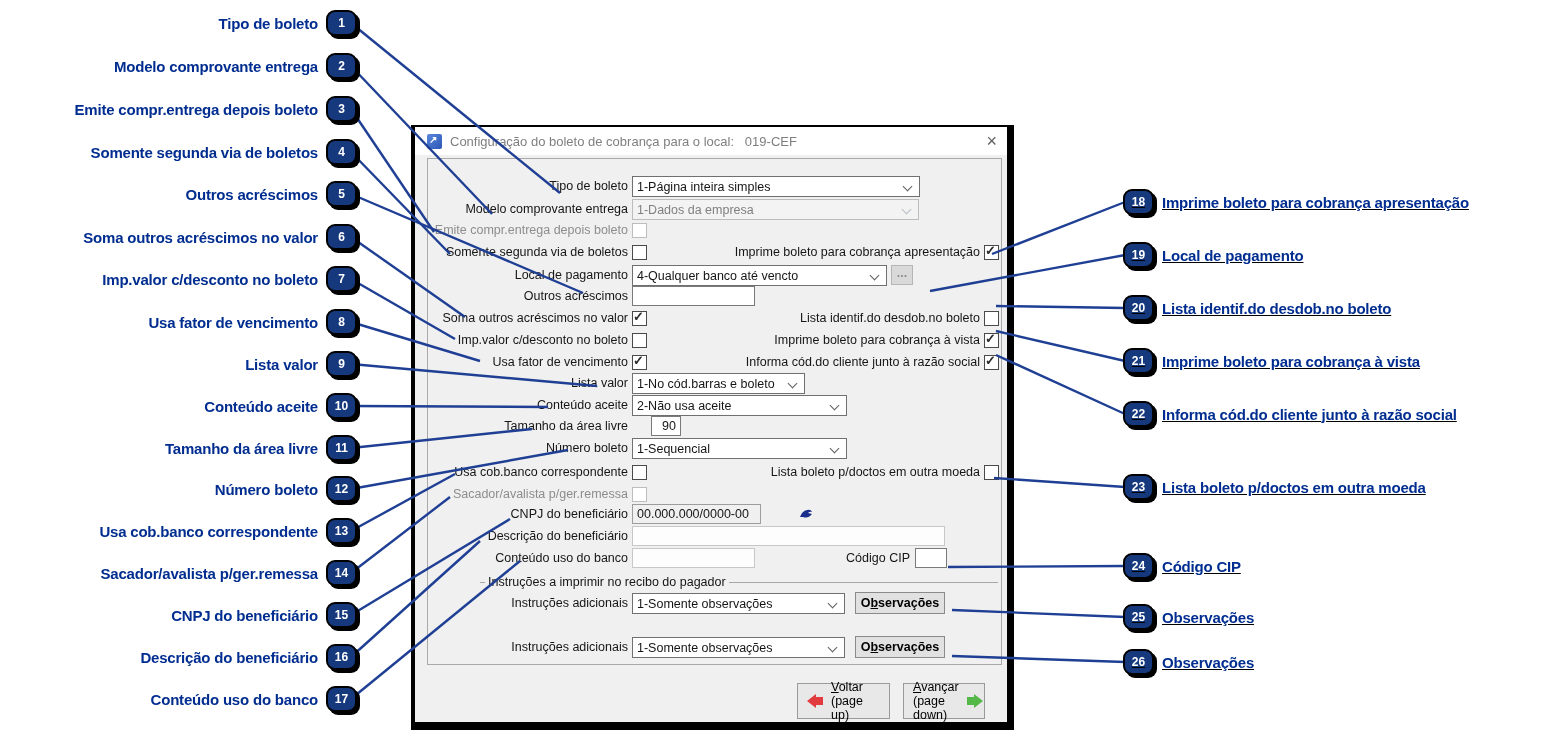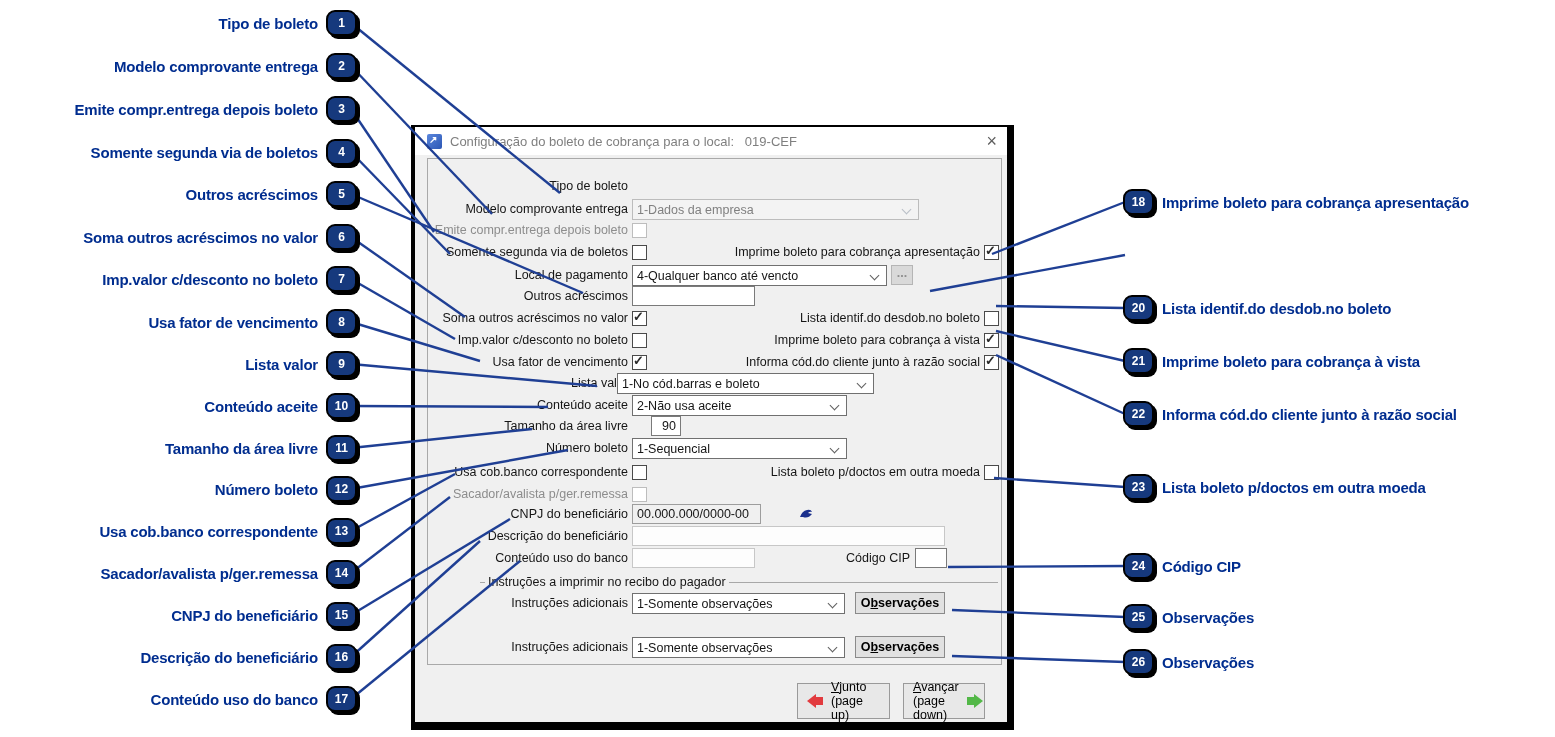--- a/index.html
+++ b/index.html
@@ -6,21 +6,21 @@
   .stage{position:relative;width:1555px;height:737px;background:#ffffff;overflow:hidden;
          font-family:"Liberation Sans",sans-serif;}
 
   
   .lines{position:absolute;inset:0;z-index:40;pointer-events:none;}
   .lines line{stroke:#1F3F94;stroke-width:2.4;}
 
   
   .co{position:absolute;height:28px;display:flex;align-items:center;gap:8px;z-index:50;}
   .co-l{right:1198px;}
-  .co-r{left:1123px;}
+  .co-r{left:1123px;text-decoration:underline;}
   .co-txt{font-size:15px;font-weight:bold;color:#002D8F;letter-spacing:-0.2px;white-space:nowrap;}
   .badge{display:flex;align-items:center;justify-content:center;min-width:21px;height:22px;
          padding:0 3px;background:#16397D;color:#fff;font-size:12px;font-weight:bold;
          border:2px solid #000;border-radius:9px;box-shadow:3px 3px 0 0 #000;}
 
   
   .dlg{position:absolute;left:411px;top:125px;width:592px;height:595px;background:#f0f0f0;
        border:solid #000;border-width:2px 7px 8px 4px;z-index:10;box-sizing:content-box;}
   .client{position:relative;width:592px;height:595px;font-size:12.5px;color:#151515;}
 
@@ -188,20 +188,24 @@
     </div>
   <div class="co co-l" style="top:685px">
       <span class="co-txt">Conteúdo uso do banco</span>
       <span class="badge">17</span>
     </div>
 
   <div class="co co-r" style="top:188px">
       <span class="badge">18</span>
       <span class="co-txt">Imprime boleto para cobrança apresentação</span>
     </div>
+  <div class="co co-r" style="top:241px">
+      <span class="badge">19</span>
+      <span class="co-txt">Local de pagamento</span>
+    </div>
   <div class="co co-r" style="top:294px">
       <span class="badge">20</span>
       <span class="co-txt">Lista identif.do desdob.no boleto</span>
     </div>
   <div class="co co-r" style="top:347px">
       <span class="badge">21</span>
       <span class="co-txt">Imprime boleto para cobrança à vista</span>
     </div>
   <div class="co co-r" style="top:400px">
       <span class="badge">22</span>
@@ -229,20 +233,24 @@
       <div class="titlebar">
         <span class="app-ico"></span>
         <span class="title">Configuração do boleto de cobrança para o local:   019-CEF</span>
         <span class="close">×</span>
       </div>
 
       <div class="panel"></div>
 
       <div class="row" style="top:49px">
         <div class="lbl">Tipo de boleto</div>
+        <div class="combo" style="left:217px;width:288px">
+          <span>1-Página inteira simples</span>
+          <span class="chev"></span>
+        </div>
       </div>
 
       <div class="row" style="top:72px">
         <div class="lbl">Modelo comprovante entrega</div>
         <div class="combo dis" style="left:217px;width:287px">
           <span>1-Dados da empresa</span>
           <span class="chev"></span>
         </div>
       </div>
 
@@ -288,21 +296,21 @@
 
       <div class="row" style="top:225px">
         <div class="lbl">Usa fator de vencimento</div>
         <span class="cb cb-l on"></span>
         <div class="lbl-r">Informa cód.do cliente junto à razão social</div>
         <span class="cb cb-r on"></span>
       </div>
 
       <div class="row" style="top:246px">
         <div class="lbl">Lista valor</div>
-        <div class="combo" style="left:202px;width:257px">
+        <div class="combo" style="left:217px;width:173px">
           <span>1-No cód.barras e boleto</span>
           <span class="chev"></span>
         </div>
       </div>
 
       <div class="row" style="top:268px">
         <div class="lbl">Conteúdo aceite</div>
         <div class="combo" style="left:217px;width:215px">
           <span>2-Não usa aceite</span>
           <span class="chev"></span>
@@ -386,21 +394,21 @@
             <span>servações</span>
           </div>
       </div>
 
       <div class="navbtn" style="left:382px;width:93px">
         <span class="arrow">
             <span class="a-head-l"></span>
             <span class="a-shaft-l"></span>
           </span>
         <span class="navtxt">
-          <span><u>V</u><span>junto</span></span>
+          <span><u>V</u><span>oltar</span></span>
           <span>(page up)</span>
         </span>
       </div>
 
       <div class="navbtn" style="left:488px;width:82px">
         <span class="navtxt">
           <span><u>A</u><span>vançar</span></span>
           <span>(page down)</span>
         </span>
         <span class="arrow">

